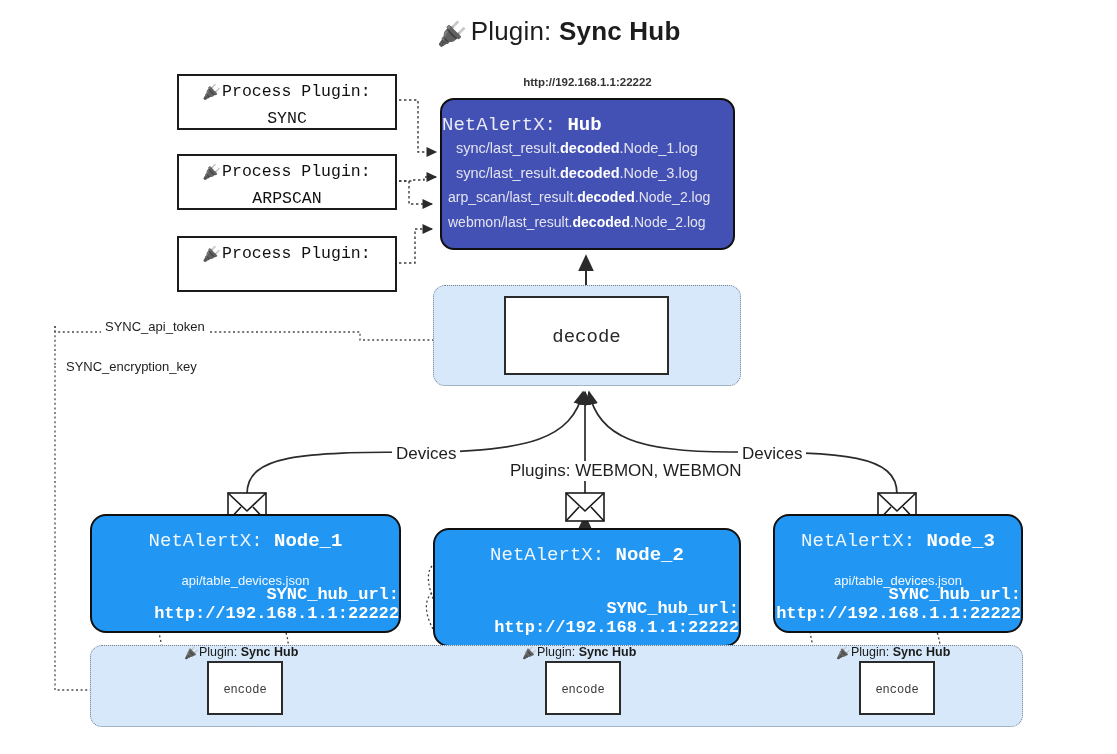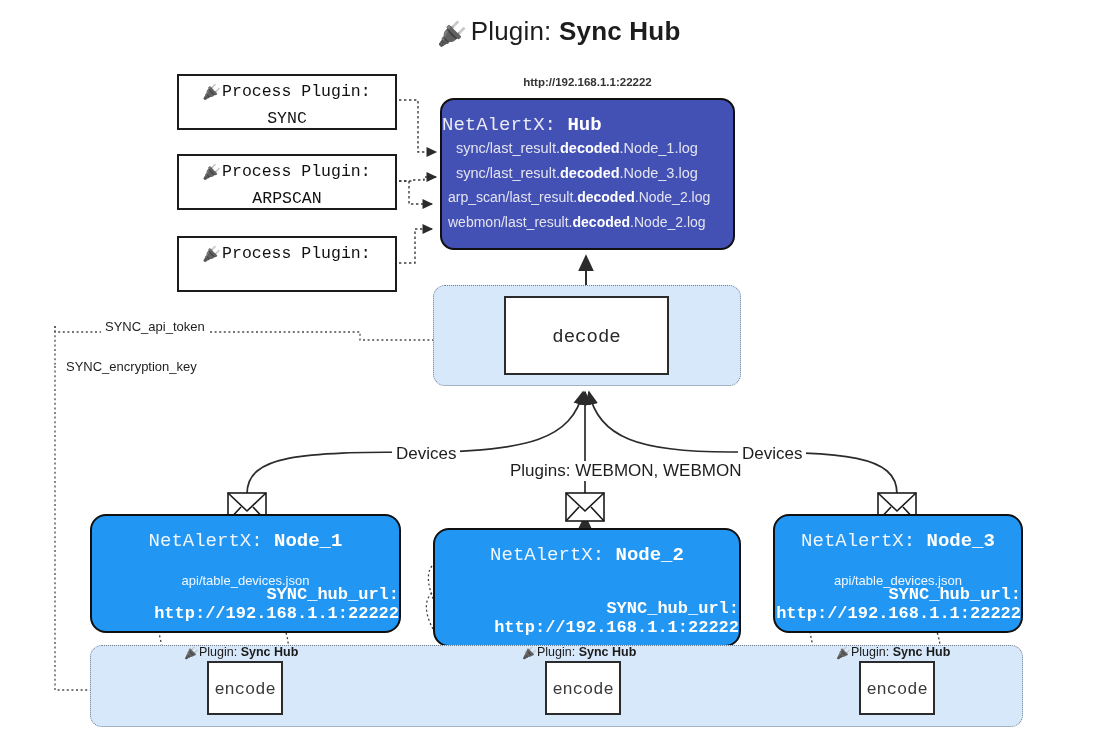--- a/index.html
+++ b/index.html
@@ -57,21 +57,21 @@
   #n3{left:773px;top:514px;width:250px;}
   #n1 .nl{margin-top:17px;}
   #n3 .nl{margin-top:17px;}
   #n2 .nl{font-size:14.5px;}
   #n2 .nlwrap{margin-top:6px;}
 
   
   #band{left:90px;top:645px;width:933px;height:82px;background:#d6e8fa;
         border:1.6px dotted #6f7f90;border-radius:12px;}
   .enc{background:#fff;border:2.2px solid #2b2b2b;width:76px;height:54px;}
-  .enc span{display:block;text-align:center;line-height:54px;font-size:17px;
+  .enc span{display:block;text-align:center;line-height:54px;font-size:12px;
         font-family:"Liberation Mono","DejaVu Sans Mono",monospace;color:#3a3a3a;}
   #e1{left:207px;top:661px;} #e2{left:545px;top:661px;} #e3{left:859px;top:661px;}
   .pl{position:absolute;font-size:12.5px;color:#1b1b1b;white-space:nowrap;}
   .pl b{font-weight:bold;}
   .pl .plug{font-size:12px;display:inline-block;transform:scaleX(-1);vertical-align:-1px;}
   #p1{left:184px;top:645px;} #p2{left:522px;top:645px;} #p3{left:836px;top:645px;}
 
   
   .elab{position:absolute;font-size:13px;color:#1e1e1e;background:#fff;
         padding:0 4px;white-space:nowrap;}

